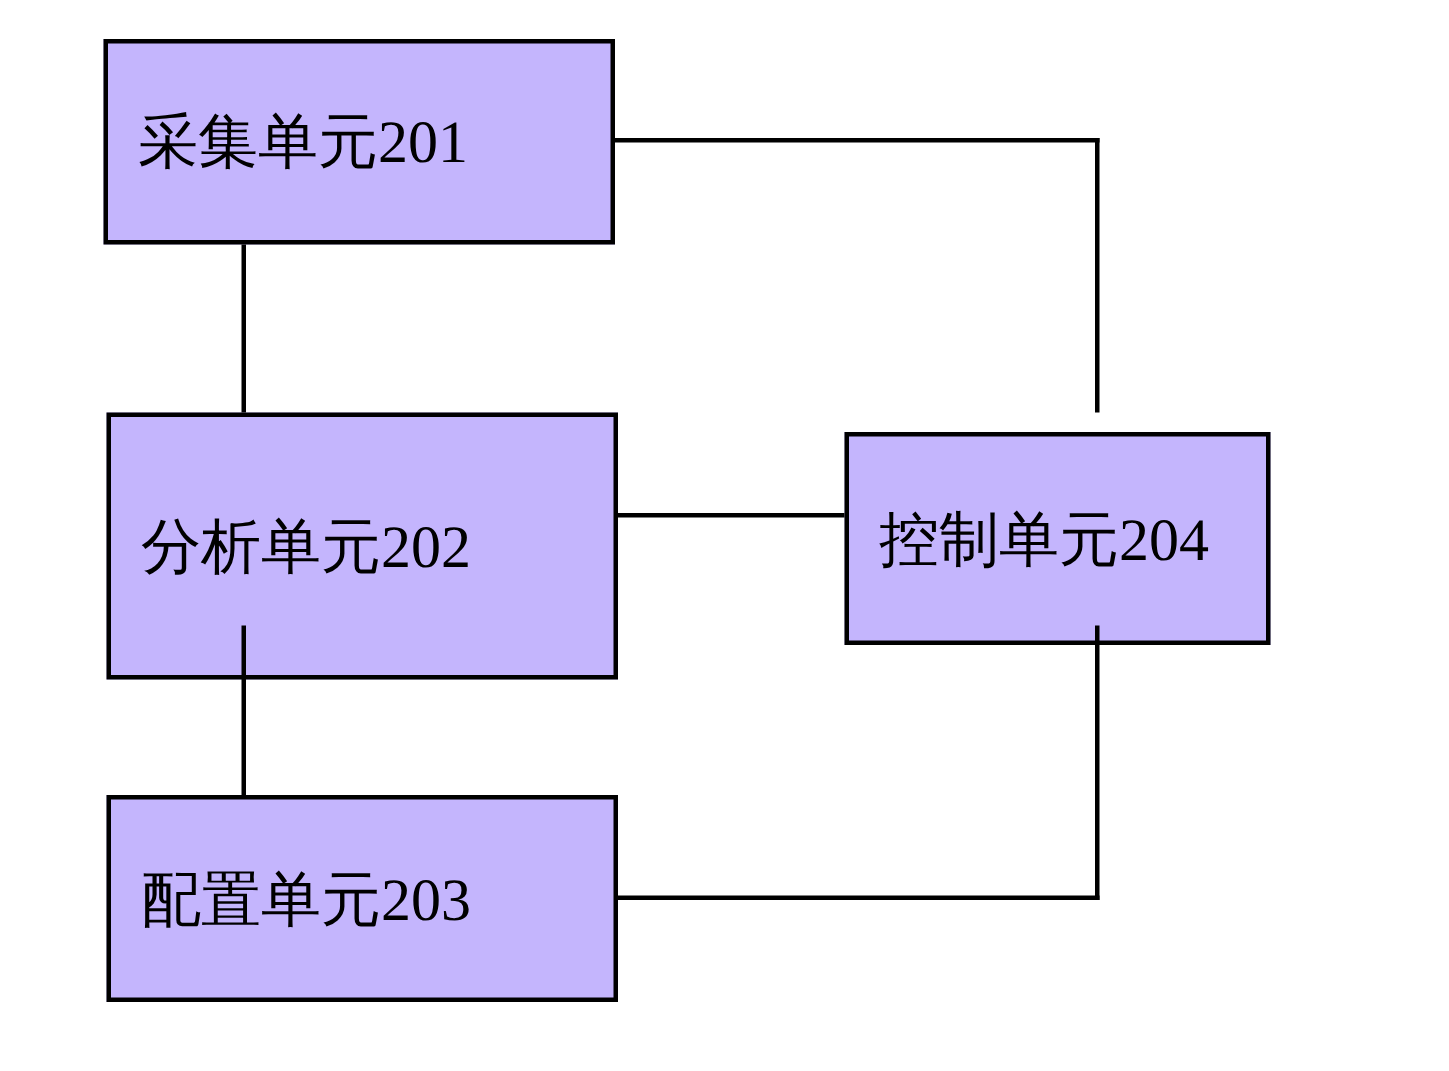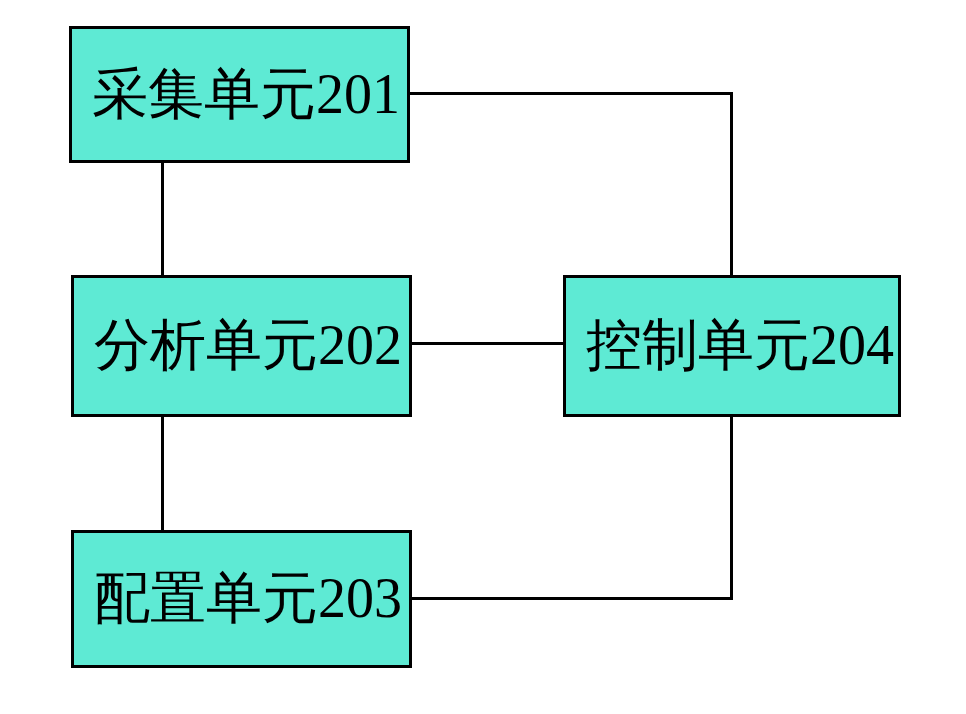--- a/index.html
+++ b/index.html
@@ -14,44 +14,44 @@
       background: #fff;
       font-family: "SimSun", "宋体", serif;
     }
     .box {
       position: absolute;
       border: 3px solid #000;
       display: flex;
       align-items: center;
       justify-content: flex-start;
       padding-left: 20px;
-      font-size: 56px;
-      background: #5eead4;
+      font-size: 40px;
+      background: #c4b5fd;
     }
     .line {
       position: absolute;
       background: #000;
     }
   </style>
 </head>
 <body>
 
 <div class="box" style="left:69px; top:26px; width:341px; height:137px;">
   <span>采集单元201</span>
 </div>
 
-<div class="box" style="left:71px; top:275px; width:341px; height:142px;">
+<div class="box" style="left:71px; top:275px; width:341px; height:178px;">
   <span>分析单元202</span>
 </div>
 
 <div class="box" style="left:71px; top:530px; width:341px; height:138px;">
   <span>配置单元203</span>
 </div>
 
-<div class="box" style="left:563px; top:275px; width:338px; height:142px;">
+<div class="box" style="left:563px; top:288px; width:284px; height:142px;">
   <span>控制单元204</span>
 </div>
 
 <div class="line" style="left:161px; top:163px; width:3px; height:112px;"></div>
 
 <div class="line" style="left:161px; top:417px; width:3px; height:113px;"></div>
 
 <div class="line" style="left:412px; top:342px; width:151px; height:3px;"></div>
 
 <div class="line" style="left:410px; top:92px; width:323px; height:3px;"></div>

